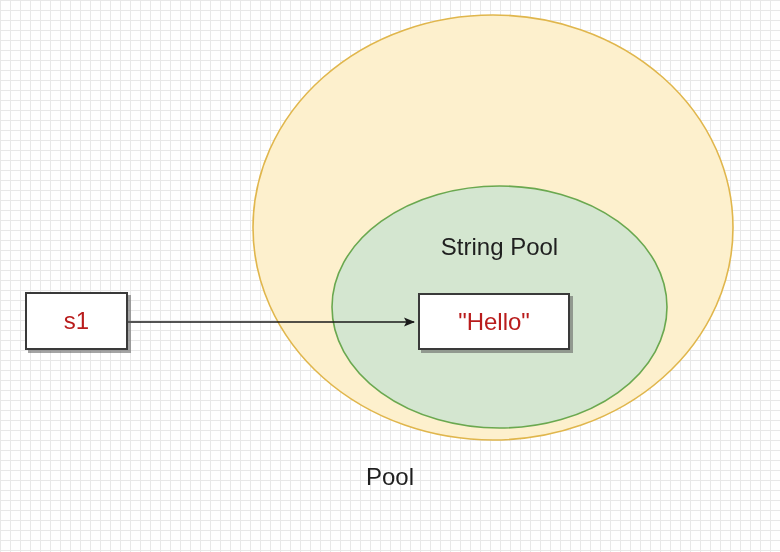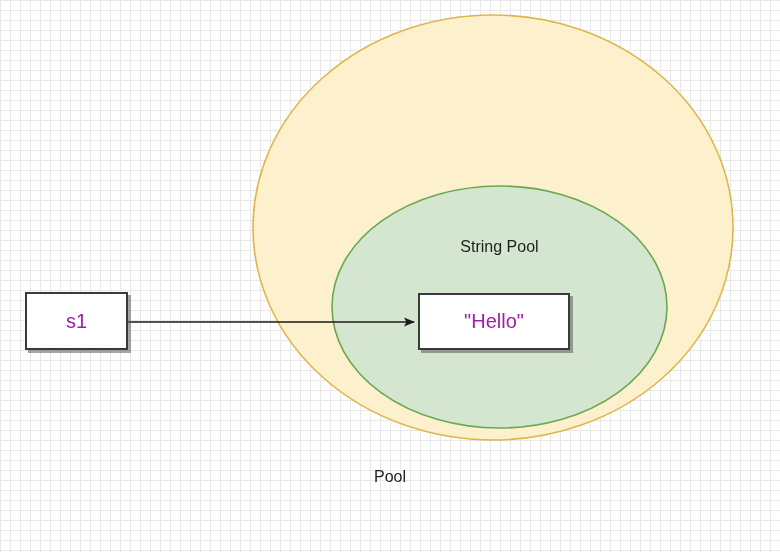--- a/index.html
+++ b/index.html
@@ -26,39 +26,39 @@
     position: absolute;
     left: 0;
     top: 0;
     width: 780px;
     height: 552px;
   }
   .shape-label {
     position: absolute;
     color: #1f1f1f;
     font-family: "Liberation Sans", sans-serif;
-    font-size: 16px;
+    font-size: 24px;
     line-height: 28px;
     white-space: nowrap;
     text-align: center;
   }
   .node-box {
     position: absolute;
     background: #ffffff;
     border: 2px solid #3a3a3a;
     box-shadow: 3px 3px 0 rgba(90,90,90,0.55);
     display: flex;
     align-items: center;
     justify-content: center;
     box-sizing: border-box;
   }
   .node-box .node-text {
     font-family: "Liberation Sans", sans-serif;
-    font-size: 20px;
-    color: #a21caf;
+    font-size: 24px;
+    color: #b91c1c;
     white-space: nowrap;
   }
   #heap-label {
     left: 0;
     top: 463px;
     width: 780px;
   }
   #pool-label {
     left: 332px;
     top: 233px;

